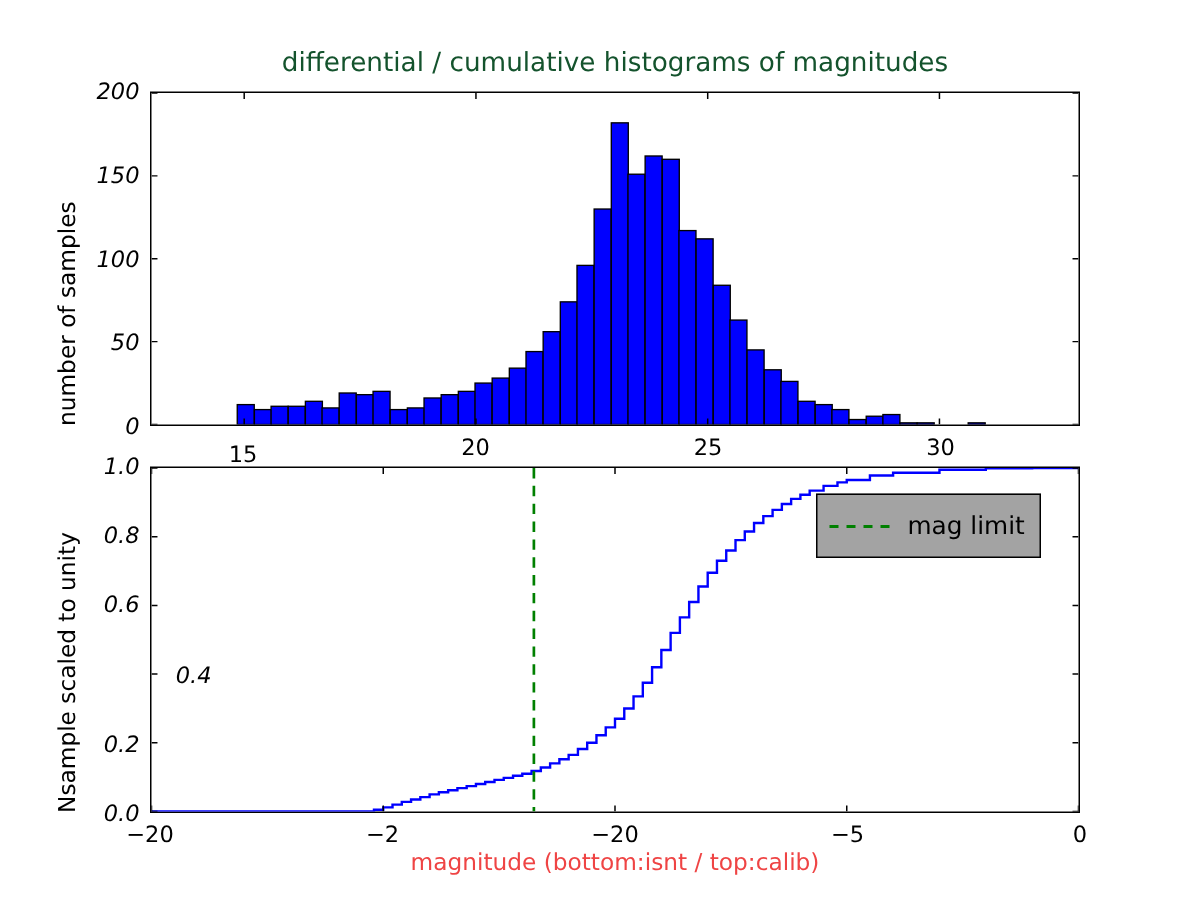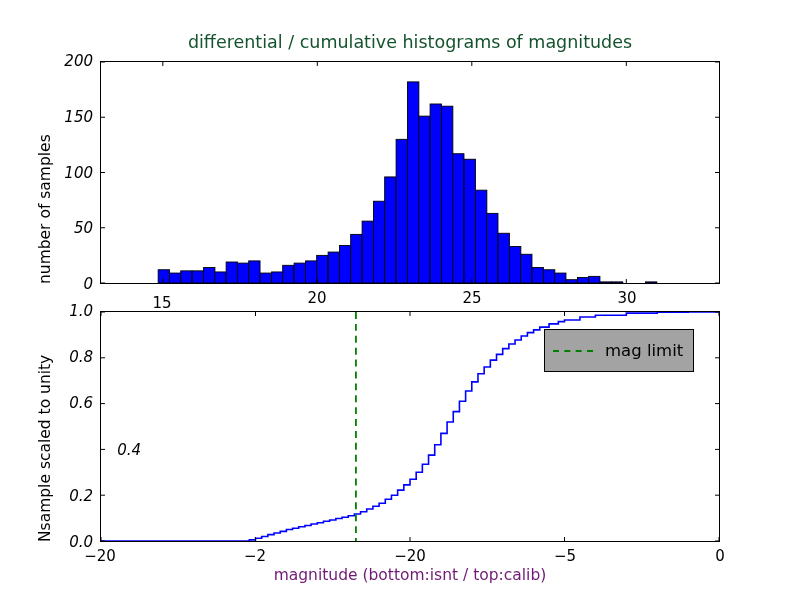--- a/index.html
+++ b/index.html
@@ -44,21 +44,21 @@
     white-space: nowrap;
   }
   #ylabel-top { left: 36px; top: 284px; transform: rotate(-90deg); }
   #ylabel-bot { left: 36px; top: 542px; transform: rotate(-90deg); }
 
   .xlabel {
     position: absolute;
     left: 100px; width: 620px;
     text-align: center;
     font-size: 15.5px;
-    color: #701a75;
+    color: #ef4444;
     white-space: nowrap;
   }
   #xlabel-bot { top: 566px; }
 
   .ticklabel {
     position: absolute;
     font-size: 15px;
     color: #000;
     white-space: nowrap;
   }

